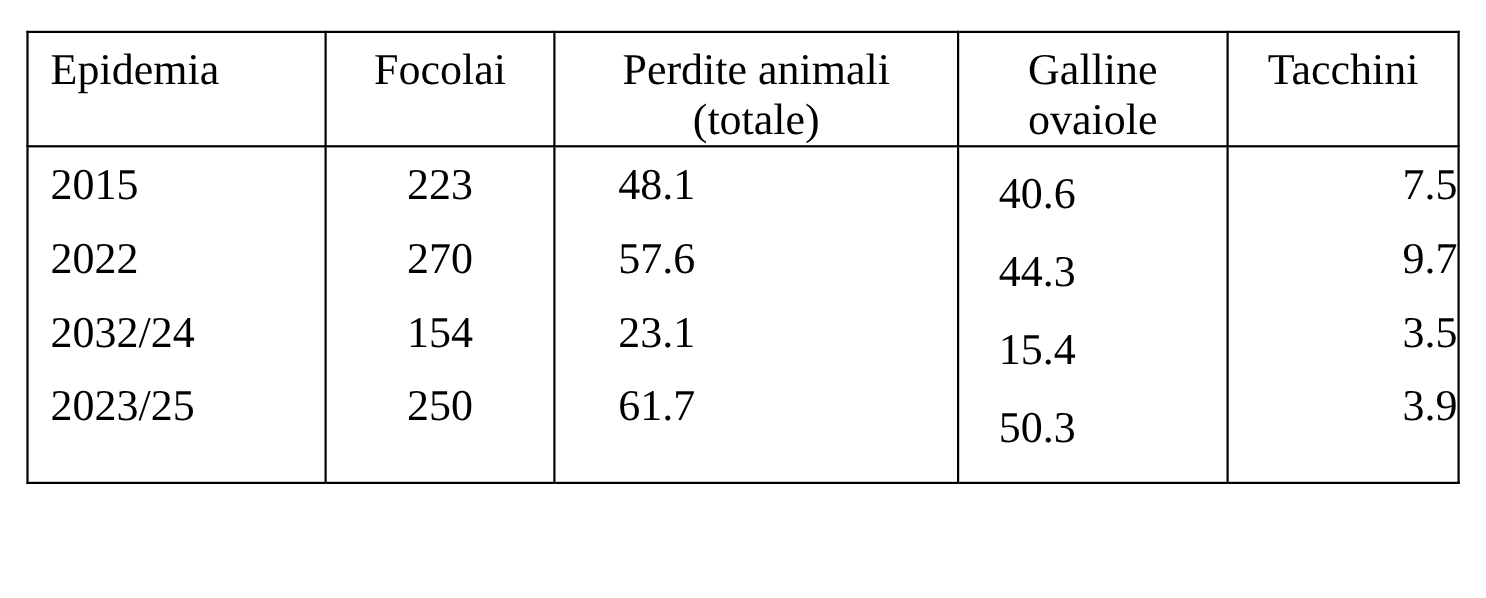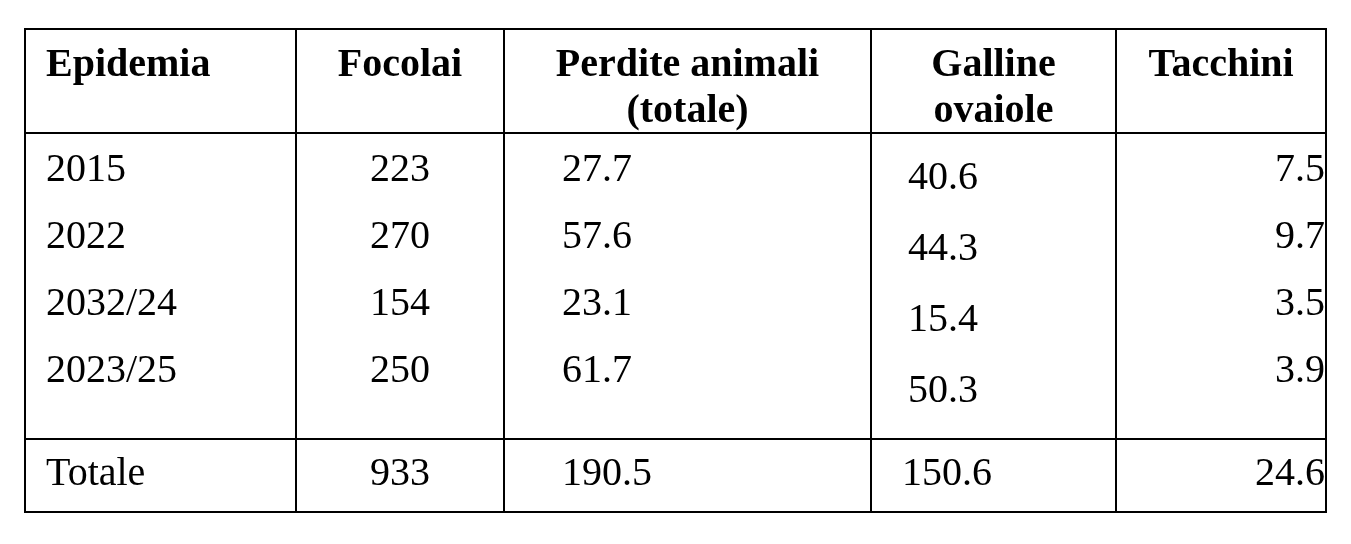--- a/index.html
+++ b/index.html
@@ -30,21 +30,21 @@
   col.c1 { width: 271px; }
   col.c2 { width: 208px; }
   col.c3 { width: 367px; }
   col.c4 { width: 245px; }
   col.c5 { width: 210px; }
 
   
   tr.row-header th {
     height: 102px;
     vertical-align: top;
-    font-weight: bold;
+    font-weight: normal;
     font-size: 40px;
     line-height: 46px;
     padding-top: 10px;
     text-align: center;
     white-space: pre-line;
   }
   tr.row-header th.h-epidemia {
     text-align: left;
     padding-left: 20px;
   }
@@ -113,40 +113,33 @@
       <p>2032/24</p>
       <p>2023/25</p>
     </td>
     <td class="col-focolai">
       <p>223</p>
       <p>270</p>
       <p>154</p>
       <p>250</p>
     </td>
     <td class="col-perdite">
-      <p>27.7</p>
+      <p>48.1</p>
       <p>57.6</p>
       <p>23.1</p>
       <p>61.7</p>
     </td>
     <td class="col-galline">
       <p>40.6</p>
       <p>44.3</p>
       <p>15.4</p>
       <p>50.3</p>
     </td>
     <td class="col-tacchini">
       <p>7.5</p>
       <p>9.7</p>
       <p>3.5</p>
       <p>3.9</p>
     </td>
   </tr>
 
-  <tr class="row-total">
-    <td class="col-epidemia">Totale</td>
-    <td class="col-focolai">933</td>
-    <td class="col-perdite">190.5</td>
-    <td class="col-galline">150.6</td>
-    <td class="col-tacchini">24.6</td>
-  </tr>
 </tbody>
   </table>
 
 </body></html>

